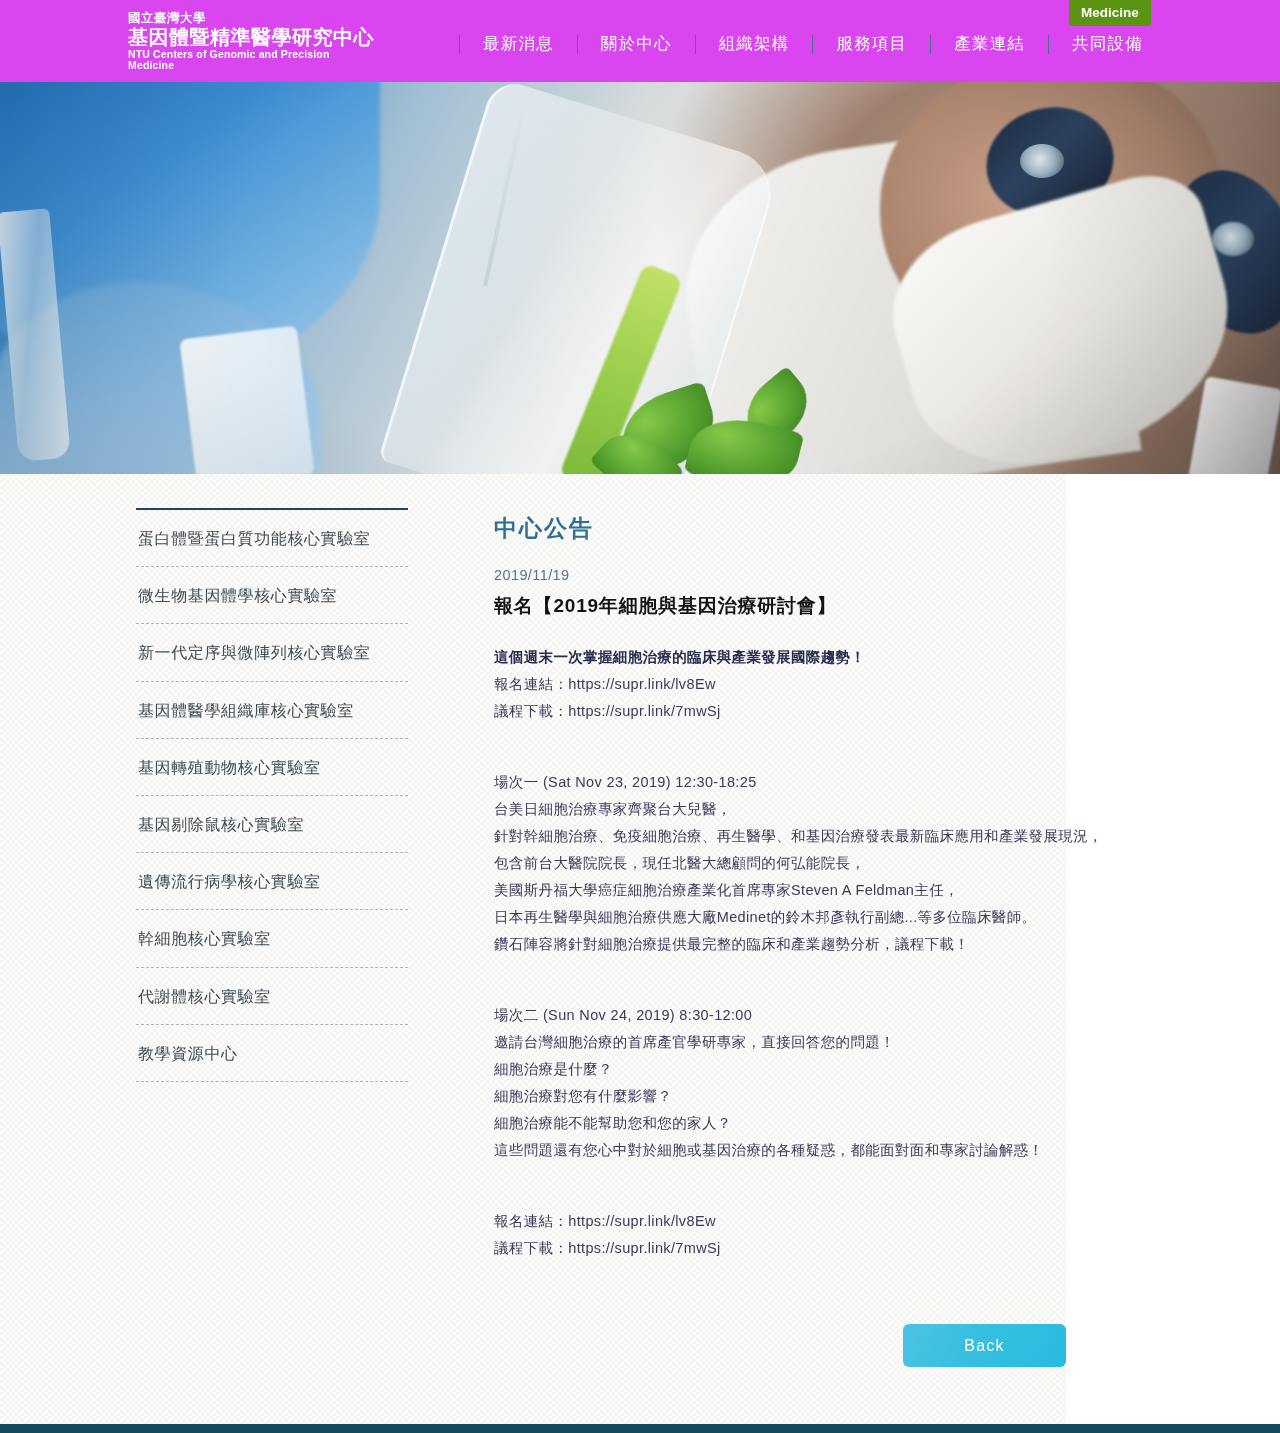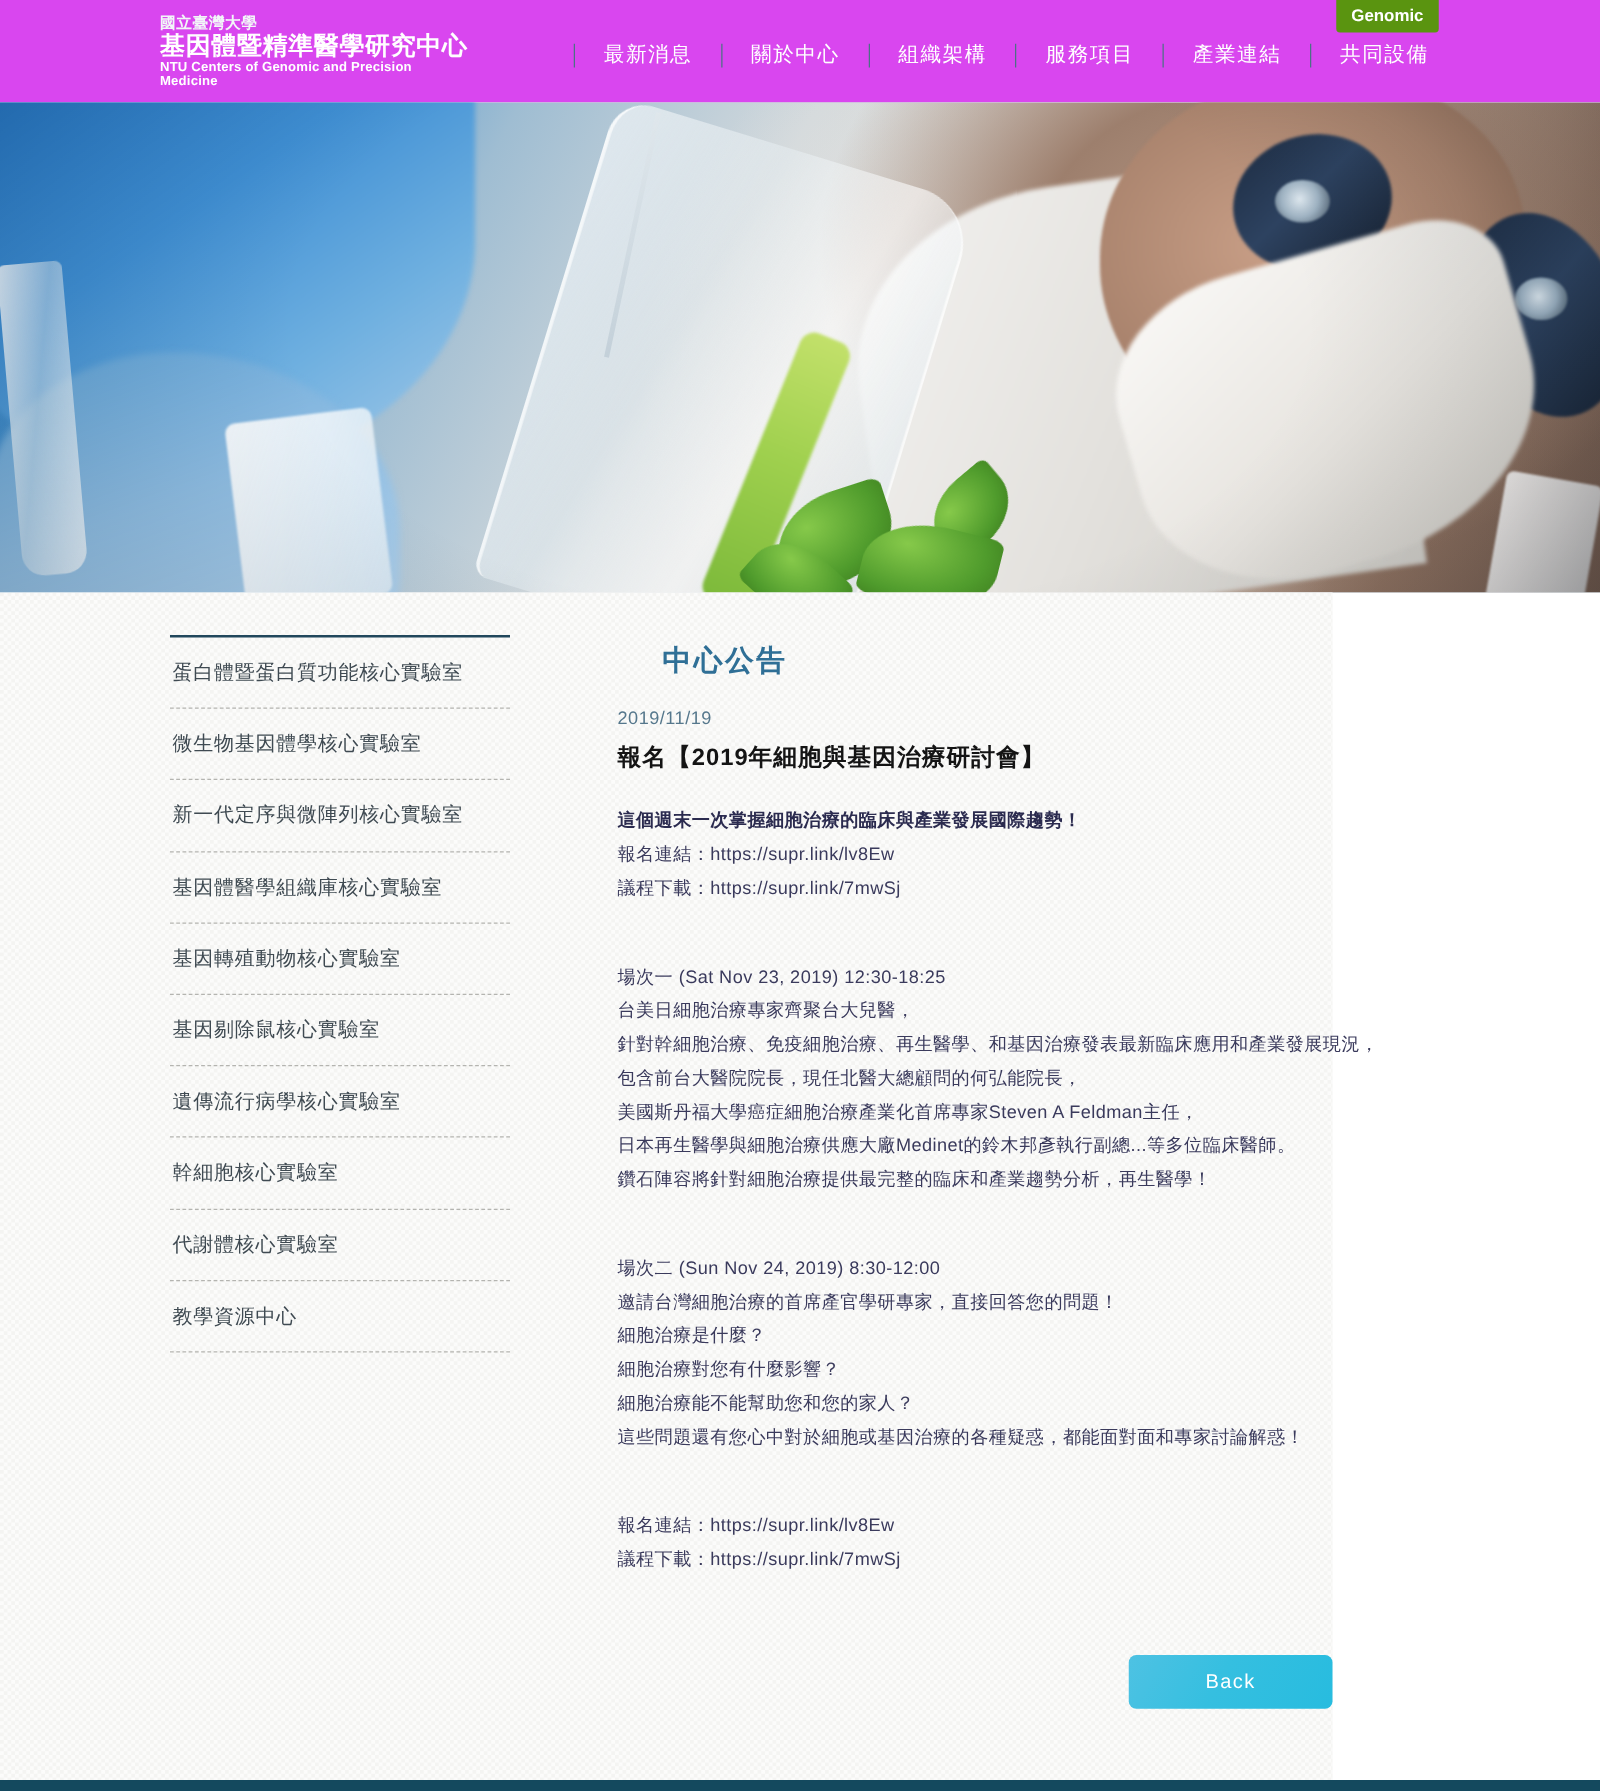--- a/index.html
+++ b/index.html
@@ -259,21 +259,20 @@
     flex: 1;
     margin-left: 36px;
     padding-right: 120px;
     padding-top: 5px;
   }
   .article-header {
     font-size: 23px;
     color: #2f6f96;
     letter-spacing: 2px;
     margin-bottom: 23px;
-    margin-left: 36px;
   }
   .article-date {
     font-size: 14.5px;
     color: #55778c;
     letter-spacing: .4px;
     margin-bottom: 10px;
   }
   .article-title {
     font-size: 19px;
     font-weight: bold;
@@ -337,21 +336,21 @@
     <span class="nav-sep"></span>
     <a class="nav-item">組織架構</a>
     <span class="nav-sep"></span>
     <a class="nav-item">服務項目</a>
     <span class="nav-sep"></span>
     <a class="nav-item">產業連結</a>
     <span class="nav-sep"></span>
     <a class="nav-item">共同設備</a>
   </nav>
 
-  <button class="lang-button">Genomic</button>
+  <button class="lang-button">Medicine</button>
 </div>
 
 <div class="hero">
   <div class="hero-photo">
     <div class="hp-bg"></div>
     <div class="hp-coat"></div>
     <div class="hp-face"></div>
     <div class="hp-goggle g1"></div>
     <div class="hp-eye"></div>
     <div class="hp-goggle g2"></div>
@@ -404,21 +403,21 @@
 
       <div class="spacer-18"></div>
 
       <div class="para-block">
         <div class="para-line">場次一 (Sat Nov 23, 2019) 12:30-18:25</div>
         <div class="para-line">台美日細胞治療專家齊聚台大兒醫，</div>
         <div class="para-line">針對幹細胞治療、免疫細胞治療、再生醫學、和基因治療發表最新臨床應用和產業發展現況，</div>
         <div class="para-line">包含前台大醫院院長，現任北醫大總顧問的何弘能院長，</div>
         <div class="para-line">美國斯丹福大學癌症細胞治療產業化首席專家Steven A Feldman主任，</div>
         <div class="para-line">日本再生醫學與細胞治療供應大廠Medinet的鈴木邦彥執行副總...等多位臨床醫師。</div>
-        <div class="para-line">鑽石陣容將針對細胞治療提供最完整的臨床和產業趨勢分析，再生醫學！</div>
+        <div class="para-line">鑽石陣容將針對細胞治療提供最完整的臨床和產業趨勢分析，議程下載！</div>
       </div>
 
       <div class="spacer-18"></div>
 
       <div class="para-block">
         <div class="para-line">場次二 (Sun Nov 24, 2019) 8:30-12:00</div>
         <div class="para-line">邀請台灣細胞治療的首席產官學研專家，直接回答您的問題！</div>
         <div class="para-line">細胞治療是什麼？</div>
         <div class="para-line">細胞治療對您有什麼影響？</div>
         <div class="para-line">細胞治療能不能幫助您和您的家人？</div>

